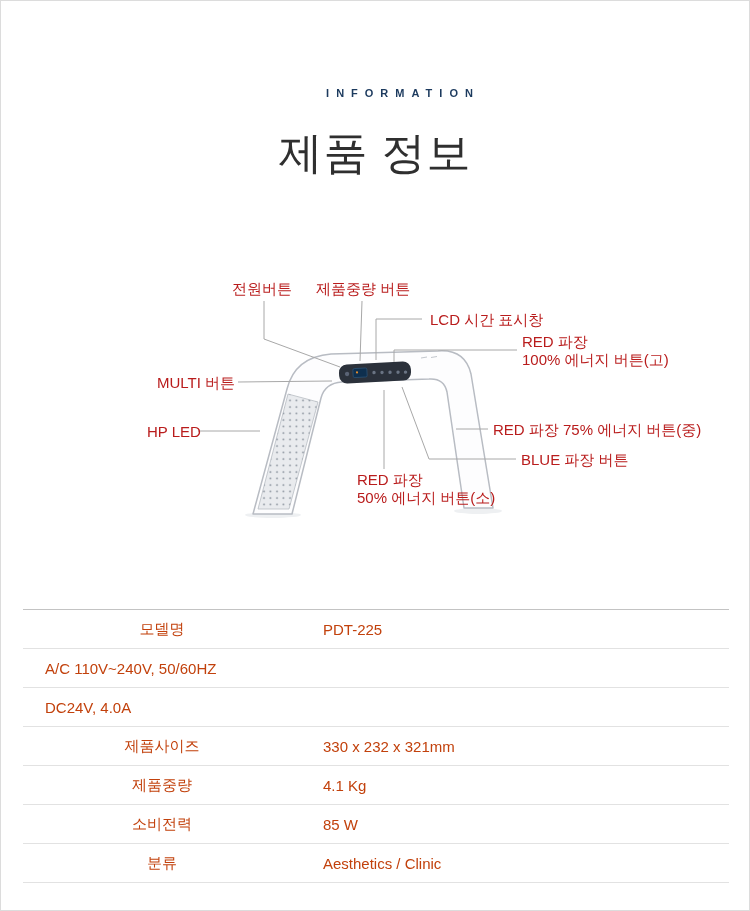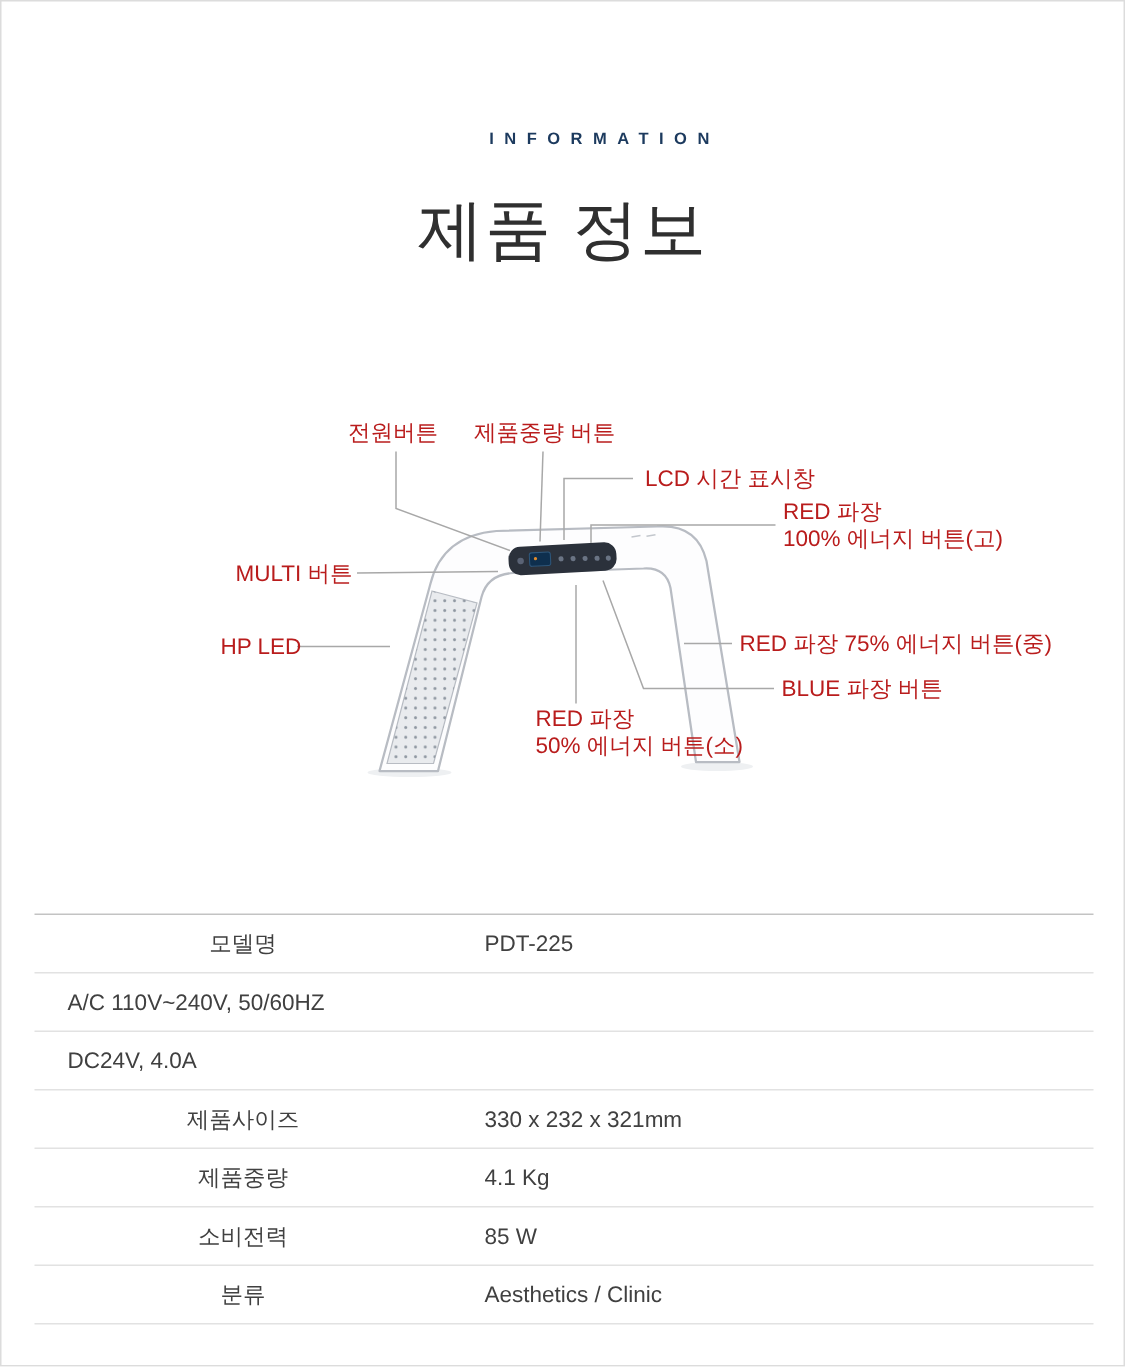--- a/index.html
+++ b/index.html
@@ -21,21 +21,21 @@
     position:absolute;font-size:15px;line-height:18px;color:#b91c1c;
     white-space:nowrap;
   }
   .spec-table{
     position:absolute;left:22px;top:608px;width:706px;
     border-top:1px solid #c3c3c3;
   }
   .spec-row{
     display:flex;align-items:center;height:38px;
     border-bottom:1px solid #e2e2e2;
-    font-size:15px;color:#404040;
+    font-size:15px;color:#c2410c;
   }
   .spec-label{width:278px;text-align:center;flex:none;}
   .spec-value{padding-left:22px;}
 </style>
 </head>
 <body>
 
 <div class="page">
 
   <div class="eyebrow">INFORMATION</div>

